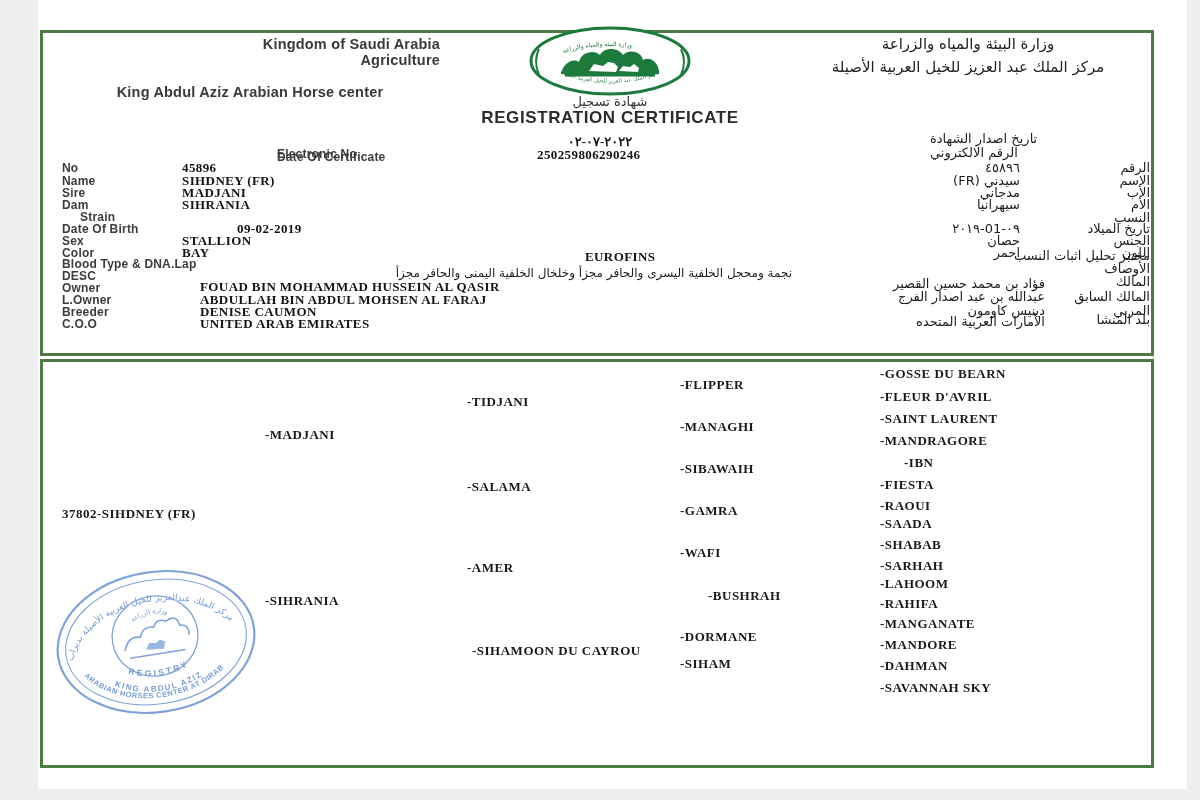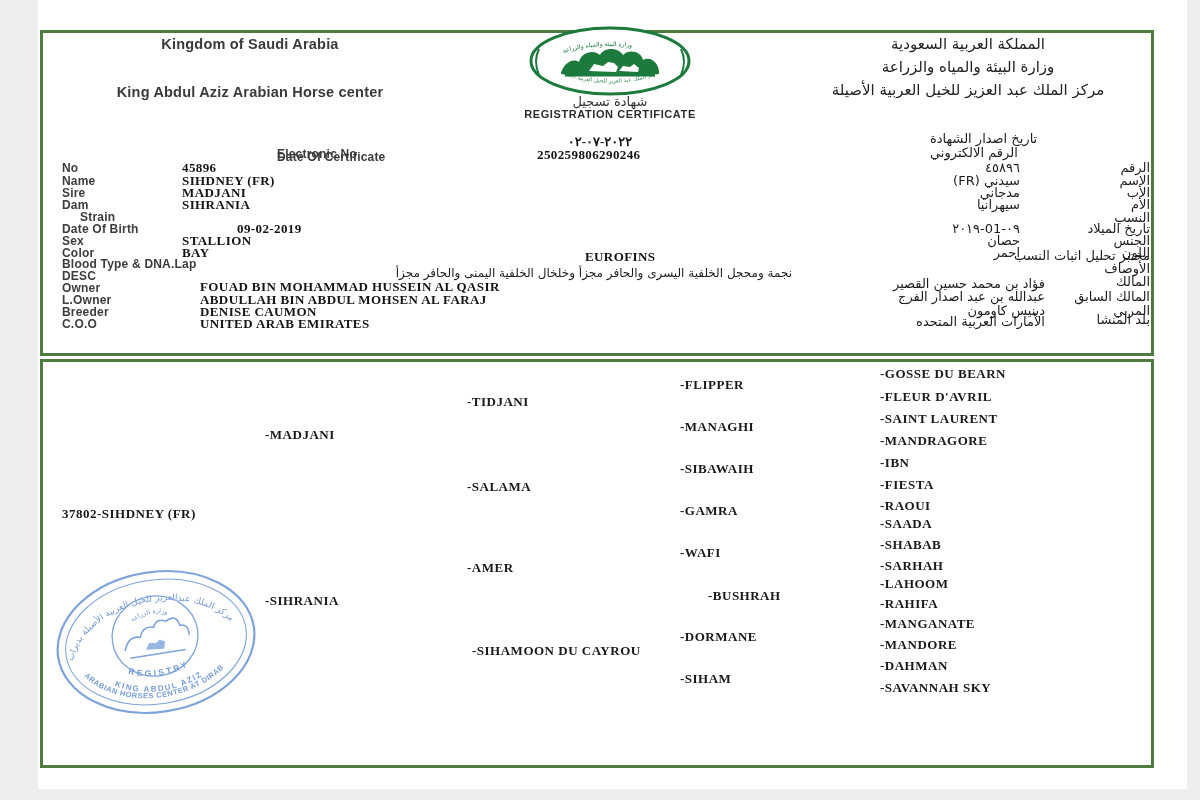--- a/index.html
+++ b/index.html
@@ -9,31 +9,31 @@
     background: #edeef0; overflow: hidden;
     font-family: "Liberation Sans", sans-serif;
   }
   .sheet { position: absolute; left: 38px; top: 0; width: 1149px; height: 789px; background: #ffffff; }
   .panel { position: absolute; background: #ffffff; border: 3px solid #4e7b40; }
   #panel-top { left: 40px; top: 30px; width: 1114px; height: 326px; }
   #panel-bottom { left: 40px; top: 359px; width: 1114px; height: 409px; }
 
   .abs { position: absolute; white-space: nowrap; }
 
-  .hdr-en { left: 60px; top: 36px; width: 380px; text-align: center;
+  .hdr-en { left: 60px; top: 36px; width: 380px; text-align: right;
             font-weight: bold; font-size: 14.5px; line-height: 16px; color: #3a3a3a; letter-spacing: .2px; }
   .hdr-en2 { left: 60px; top: 84px; width: 380px; text-align: center;
              font-weight: bold; font-size: 14.5px; color: #3a3a3a; letter-spacing: .2px; }
   .hdr-ar { left: 790px; top: 33px; width: 356px; text-align: center;
             font-size: 15px; line-height: 23px; color: #222; direction: rtl;
             font-family: "DejaVu Sans", sans-serif; }
   .cert-ar { left: 545px; top: 94px; width: 130px; text-align: center; font-size: 13px; color: #333;
              font-family: "DejaVu Sans", sans-serif; }
   .cert-en { left: 480px; top: 108px; width: 260px; text-align: center;
-             font-weight: bold; font-size: 11px; color: #2c2c2c; letter-spacing: .6px; }
+             font-weight: bold; font-size: 17px; color: #2c2c2c; letter-spacing: .6px; }
 
   .lbl  { font-weight: bold; font-size: 12px; color: #3c3c3c; letter-spacing: .2px; }
   .val  { font-weight: bold; font-size: 13px; color: #141414; letter-spacing: .4px;
           font-family: "Liberation Serif", serif; }
   .arval { right: 180px; font-size: 13px; color: #1d1d1d; direction: rtl;
            font-family: "DejaVu Sans", sans-serif; }
   .arlbl { right: 50px; font-size: 13px; color: #1d1d1d; direction: rtl;
            font-family: "DejaVu Sans", sans-serif; }
 
   .ped { font-weight: bold; font-size: 13px; color: #19191c; letter-spacing: .5px;
@@ -44,25 +44,25 @@
 </style>
 </head>
 <body>
 
 <div class="sheet"></div>
 
 <div class="panel" id="panel-top"></div>
 
 <div class="abs hdr-en">
   <div>Kingdom of Saudi Arabia</div>
+  <div>Agriculture</div>
 </div>
 <div class="abs hdr-en2">King Abdul Aziz Arabian Horse center</div>
 
 <div class="abs hdr-ar">
-  <div>المملكة العربية السعودية</div>
   <div>وزارة البيئة والمياه والزراعة</div>
   <div>مركز الملك عبد العزيز للخيل العربية الأصيلة</div>
 </div>
 
 <svg class="abs emblem" width="166" height="72" viewBox="0 0 166 72">
   <ellipse cx="83" cy="36" rx="79" ry="33" fill="#ffffff" stroke="#1c7a3d" stroke-width="3"></ellipse>
   <path id="embTop" d="M 18,40 A 68 27 0 0 1 148,40" fill="none"></path>
   <text font-size="6" fill="#1c7a3d" font-family="DejaVu Sans, sans-serif">
     <textPath href="#embTop" startOffset="16%">وزارة البيئة والمياه والزراعة</textPath>
   </text>
@@ -165,27 +165,27 @@
 <div class="abs ped" style="left:467px; top:560px">-AMER</div>
 <div class="abs ped" style="left:472px; top:643px">-SIHAMOON DU CAYROU</div>
 
 <div class="abs ped" style="left:680px; top:377px">-FLIPPER</div>
 <div class="abs ped" style="left:680px; top:419px">-MANAGHI</div>
 <div class="abs ped" style="left:680px; top:461px">-SIBAWAIH</div>
 <div class="abs ped" style="left:680px; top:503px">-GAMRA</div>
 <div class="abs ped" style="left:680px; top:545px">-WAFI</div>
 <div class="abs ped" style="left:708px; top:588px">-BUSHRAH</div>
 <div class="abs ped" style="left:680px; top:629px">-DORMANE</div>
-<div class="abs ped" style="left:680px; top:671px">-SIHAM</div>
+<div class="abs ped" style="left:680px; top:656px">-SIHAM</div>
 
 <div class="abs ped" style="left:880px; top:366px">-GOSSE DU BEARN</div>
 <div class="abs ped" style="left:880px; top:389px">-FLEUR D'AVRIL</div>
 <div class="abs ped" style="left:880px; top:411px">-SAINT LAURENT</div>
 <div class="abs ped" style="left:880px; top:433px">-MANDRAGORE</div>
-<div class="abs ped" style="left:880px; top:455px">-IBN</div>
+<div class="abs ped" style="left:904px; top:455px">-IBN</div>
 <div class="abs ped" style="left:880px; top:477px">-FIESTA</div>
 <div class="abs ped" style="left:880px; top:498px">-RAOUI</div>
 <div class="abs ped" style="left:880px; top:516px">-SAADA</div>
 <div class="abs ped" style="left:880px; top:537px">-SHABAB</div>
 <div class="abs ped" style="left:880px; top:558px">-SARHAH</div>
 <div class="abs ped" style="left:880px; top:576px">-LAHOOM</div>
 <div class="abs ped" style="left:880px; top:596px">-RAHIFA</div>
 <div class="abs ped" style="left:880px; top:616px">-MANGANATE</div>
 <div class="abs ped" style="left:880px; top:637px">-MANDORE</div>
 <div class="abs ped" style="left:880px; top:658px">-DAHMAN</div>

